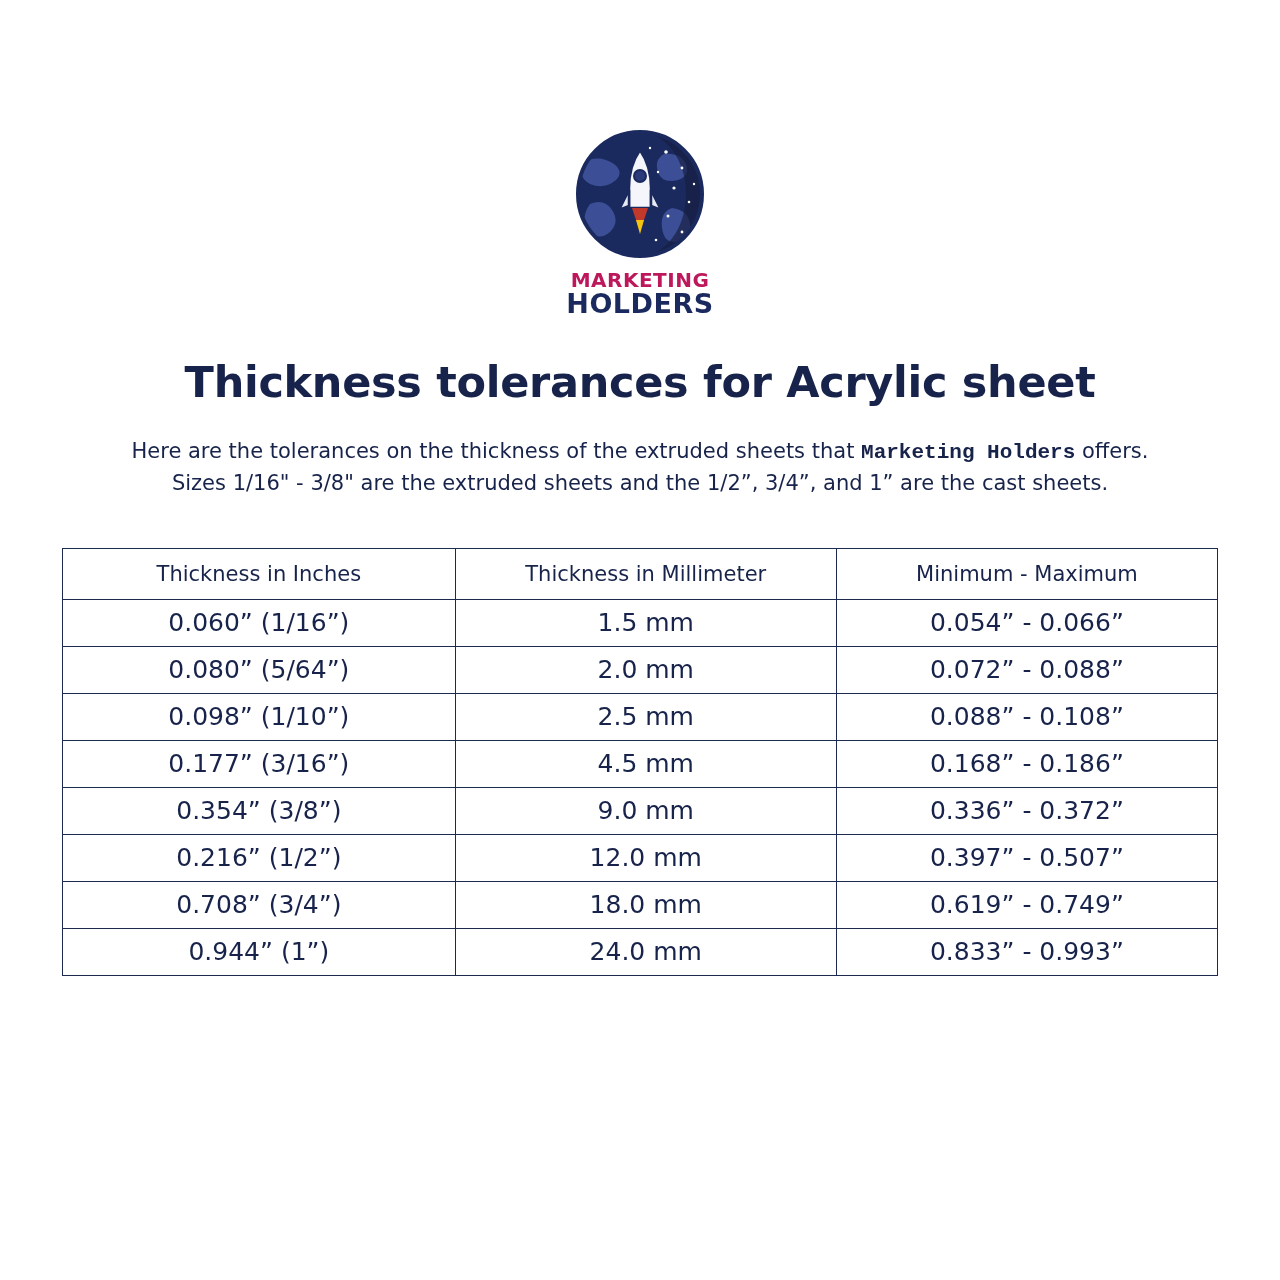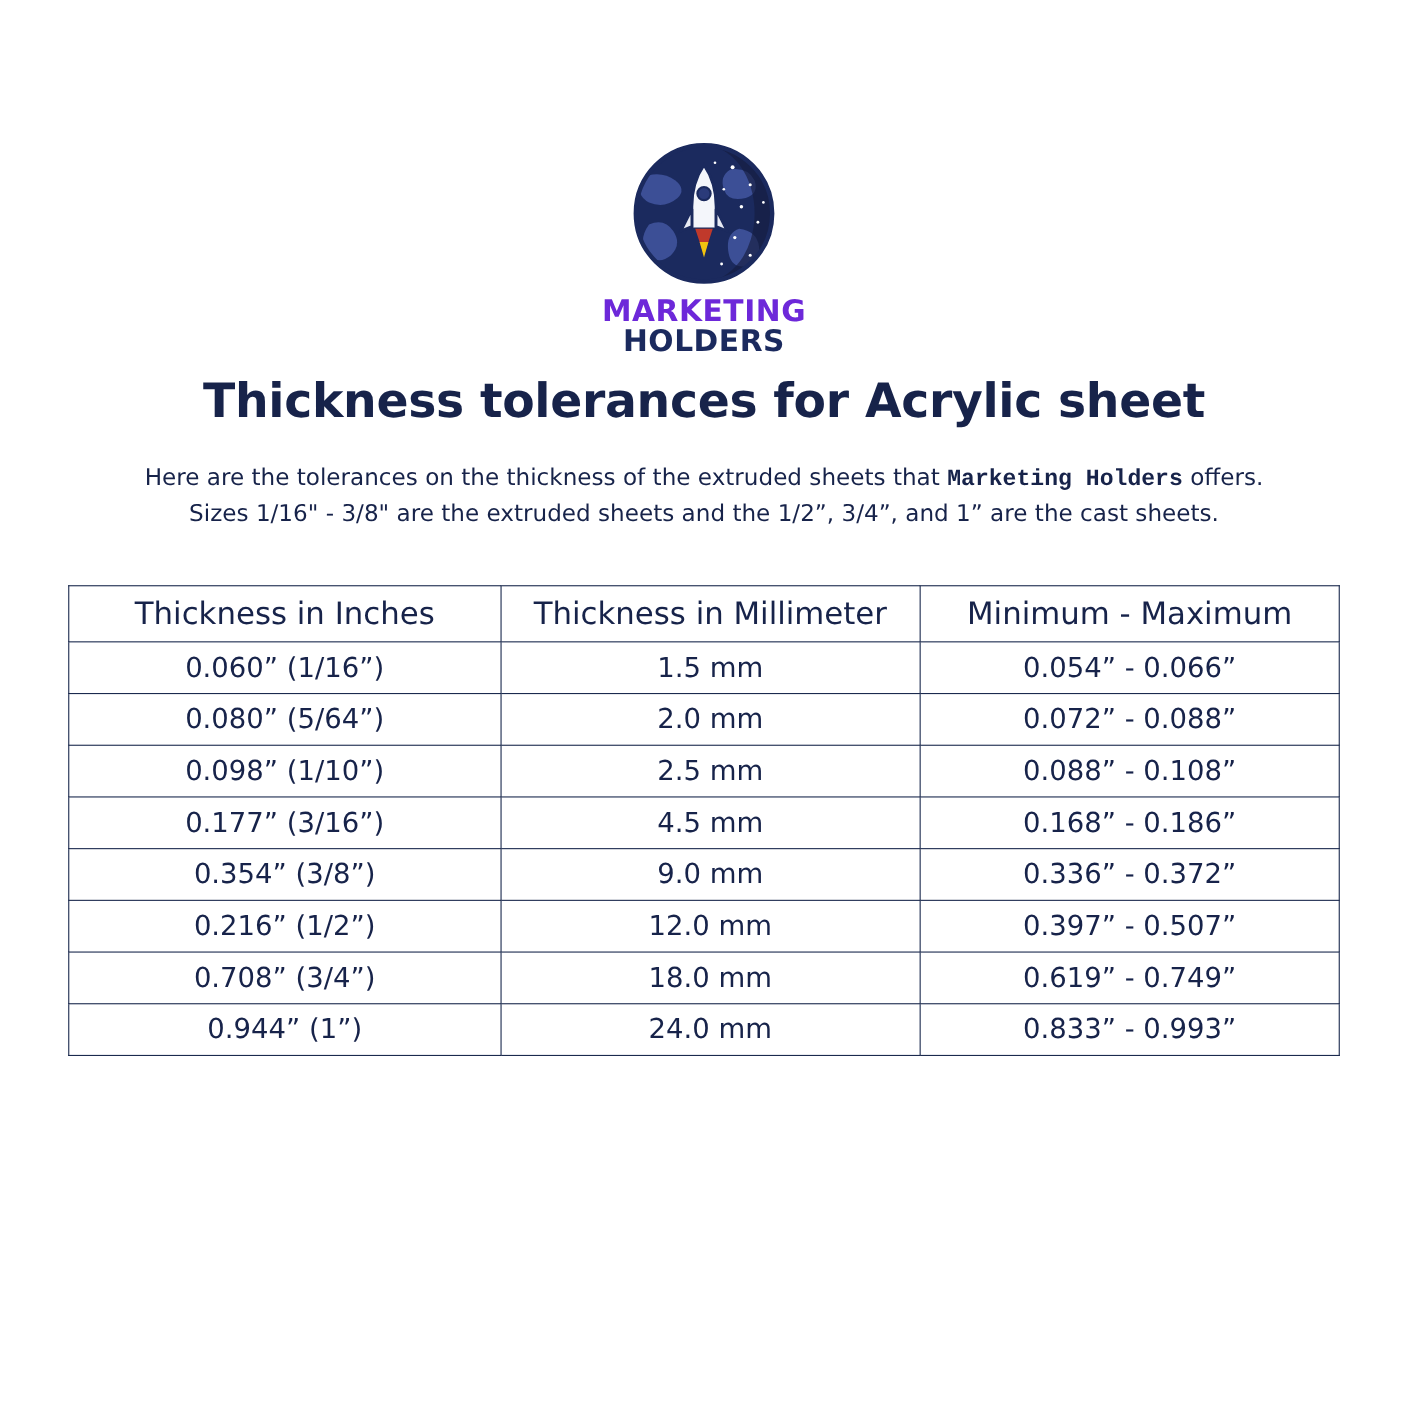--- a/index.html
+++ b/index.html
@@ -35,42 +35,42 @@
     position: relative;
   }
   .logo-wordmark {
     margin-top: 2px;
     text-align: center;
     line-height: 1;
   }
   .logo-word-top {
     font-family: "DejaVu Sans", sans-serif;
     font-weight: bold;
-    font-size: 27px;
+    font-size: 20px;
     letter-spacing: 0.5px;
-    color: #6d28d9;
+    color: #be185d;
     display: block;
   }
   .logo-word-bottom {
     font-family: "DejaVu Sans", sans-serif;
     font-weight: bold;
     font-size: 27px;
     letter-spacing: 0.5px;
     color: #1b2a5e;
     display: block;
     margin-top: 0;
   }
 
   
   .headline {
     text-align: center;
     font-size: 43px;
     font-weight: bold;
     color: #17234a;
-    margin-top: 16px;
+    margin-top: 40px;
     letter-spacing: -0.3px;
   }
   .subline {
     text-align: center;
     font-size: 21px;
     color: #17234a;
     margin-top: 16px;
     line-height: 1.5;
   }
   .subline .strong {
@@ -91,21 +91,21 @@
   table.tol th, table.tol td {
     border: 1px solid #1b2a4e;
     text-align: center;
     color: #17234a;
     font-size: 25px;
     height: 46px;
     padding: 0;
     font-weight: normal;
   }
   table.tol th {
-    font-size: 28px;
+    font-size: 21px;
     height: 50px;
     margin-left: 24px;
   }
   table.tol col.c1 { width: 34%; }
   table.tol col.c2 { width: 33%; }
   table.tol col.c3 { width: 33%; }
 </style>
 </head>
 <body>
 

